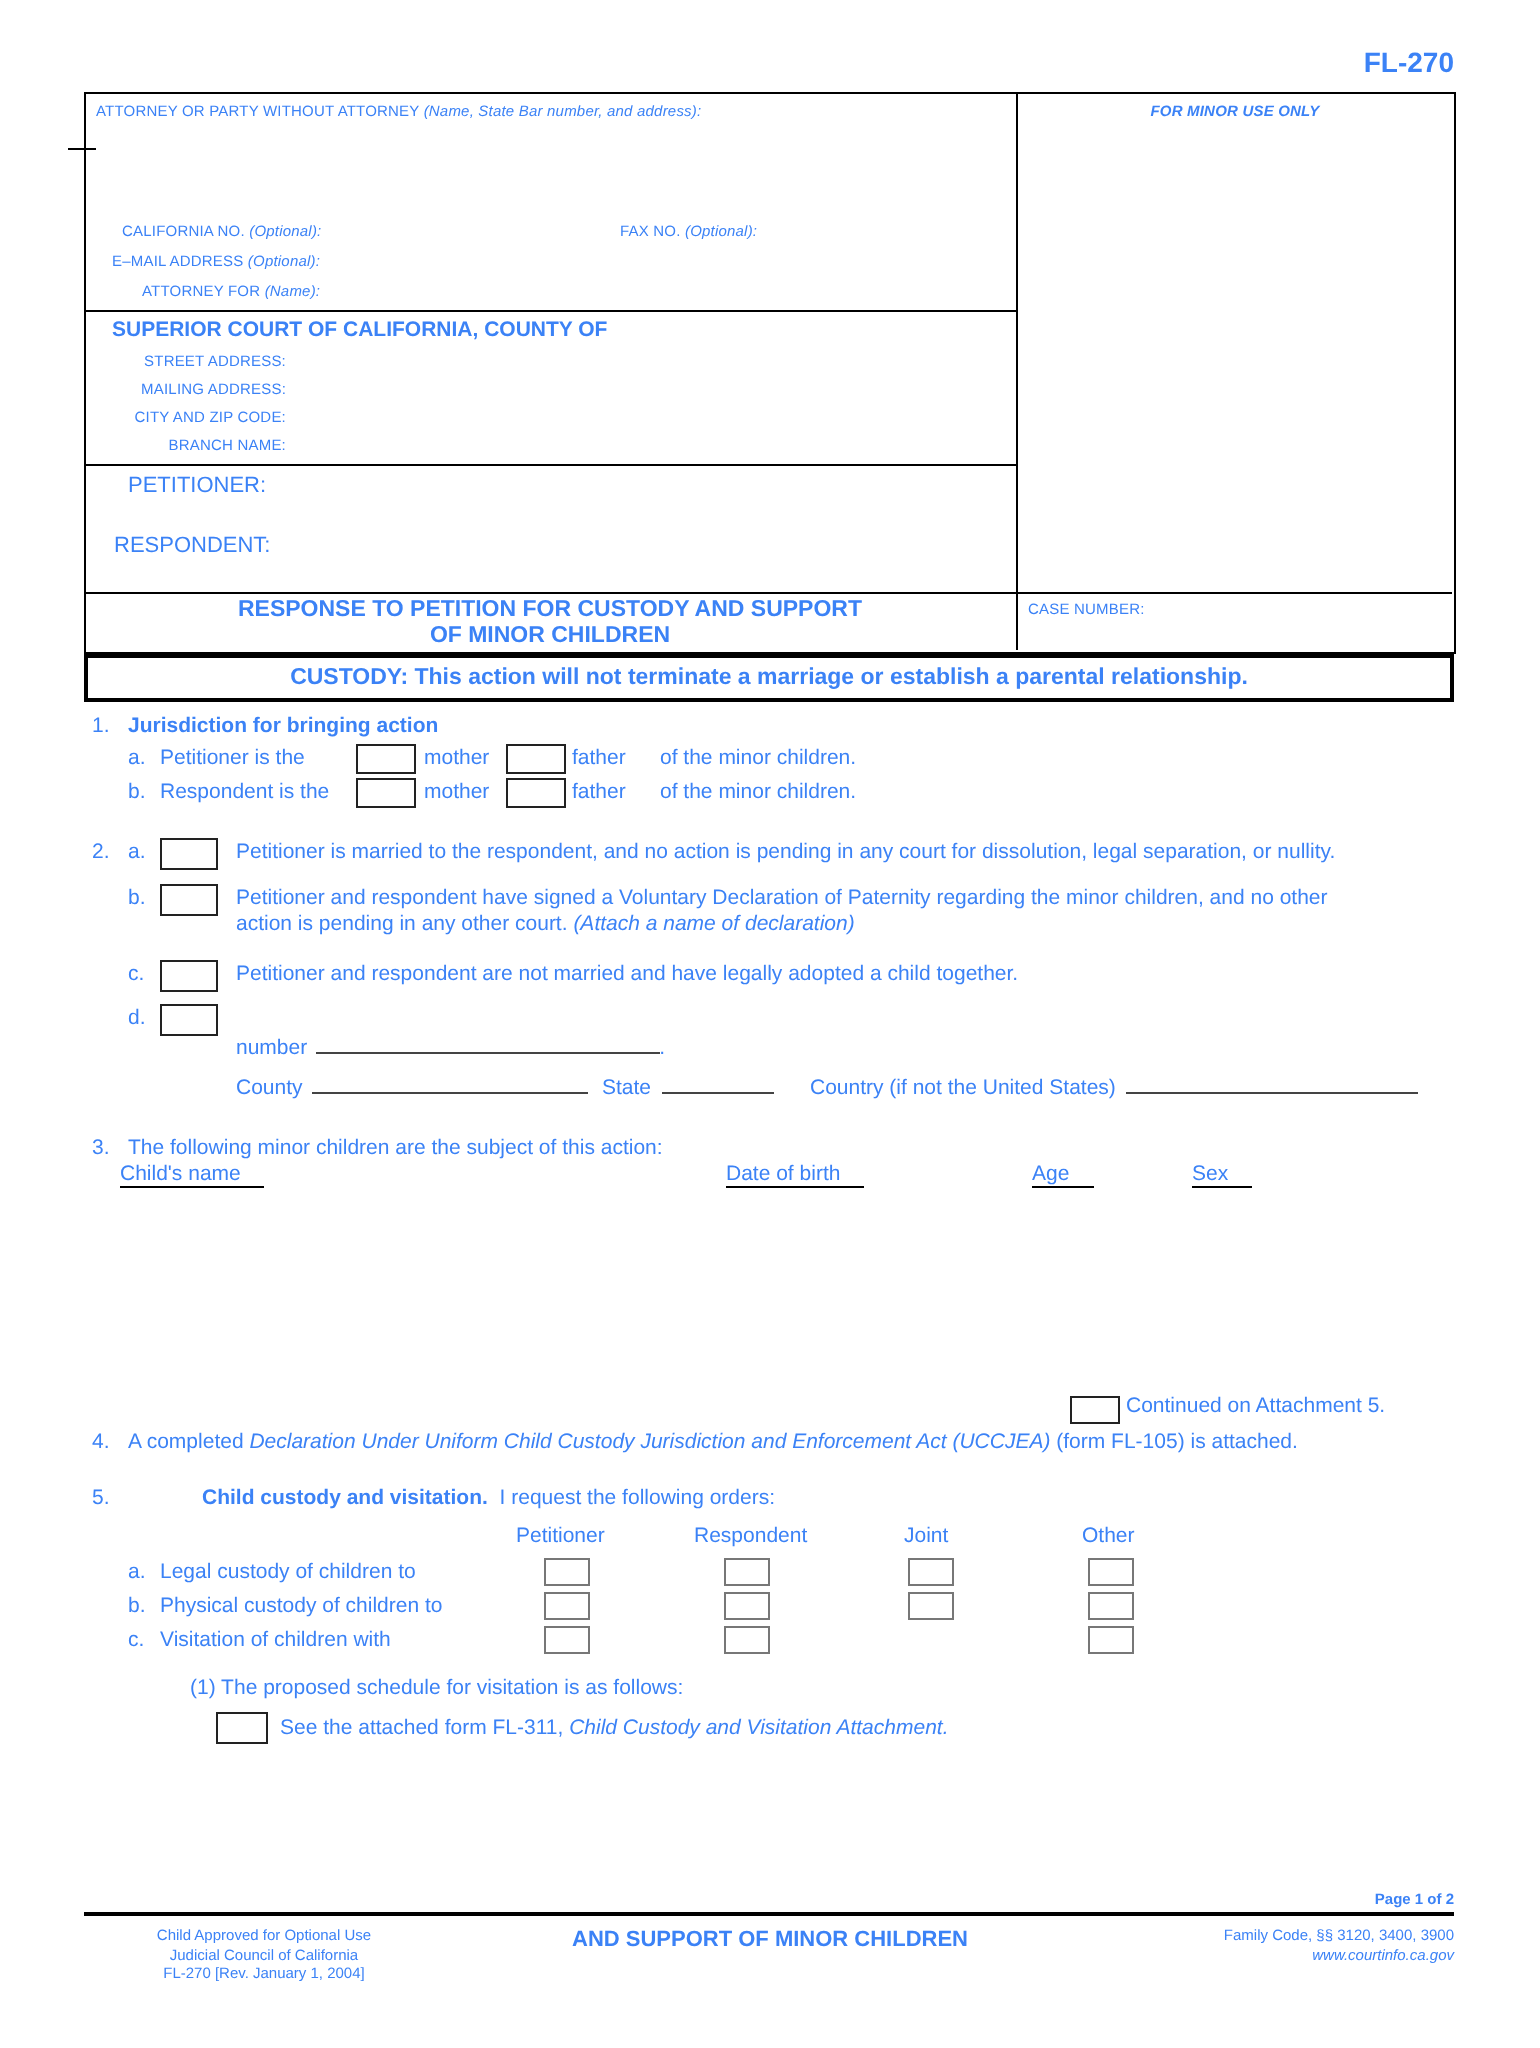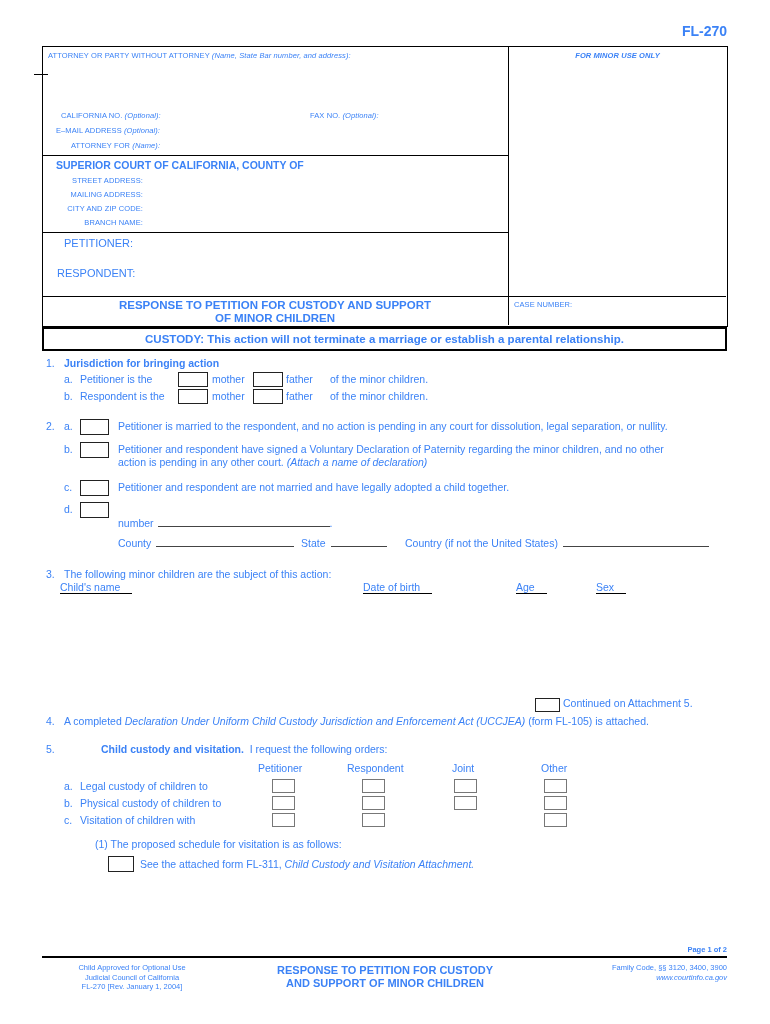--- a/index.html
+++ b/index.html
@@ -162,21 +162,20 @@
   <div class="abs b rt" style="left:600px;top:945px;width:127px;font-size:7.5px;">Page 1 of 2</div>
   <div class="abs" style="left:42px;top:956px;width:685px;height:2px;background:#000;"></div>
 
   <div class="abs ctr" style="left:42px;top:963px;width:180px;font-size:7.5px;line-height:9.5px;">
     <div>Child Approved for Optional Use</div>
     <div>Judicial Council of California</div>
     <div>FL-270 [Rev. January 1, 2004]</div>
   </div>
 
   <div class="abs ctr b" style="left:230px;top:964px;width:310px;font-size:11px;line-height:13px;">
-    <div>RESPONSE TO PETITION FOR CUSTODY</div>
     <div>AND SUPPORT OF MINOR CHILDREN</div>
   </div>
 
   <div class="abs rt" style="left:540px;top:963px;width:187px;font-size:7.5px;line-height:9.5px;">
     <div>Family Code,  §§ 3120, 3400, 3900</div>
     <div class="i">www.courtinfo.ca.gov</div>
   </div>
 
 </div>
 

